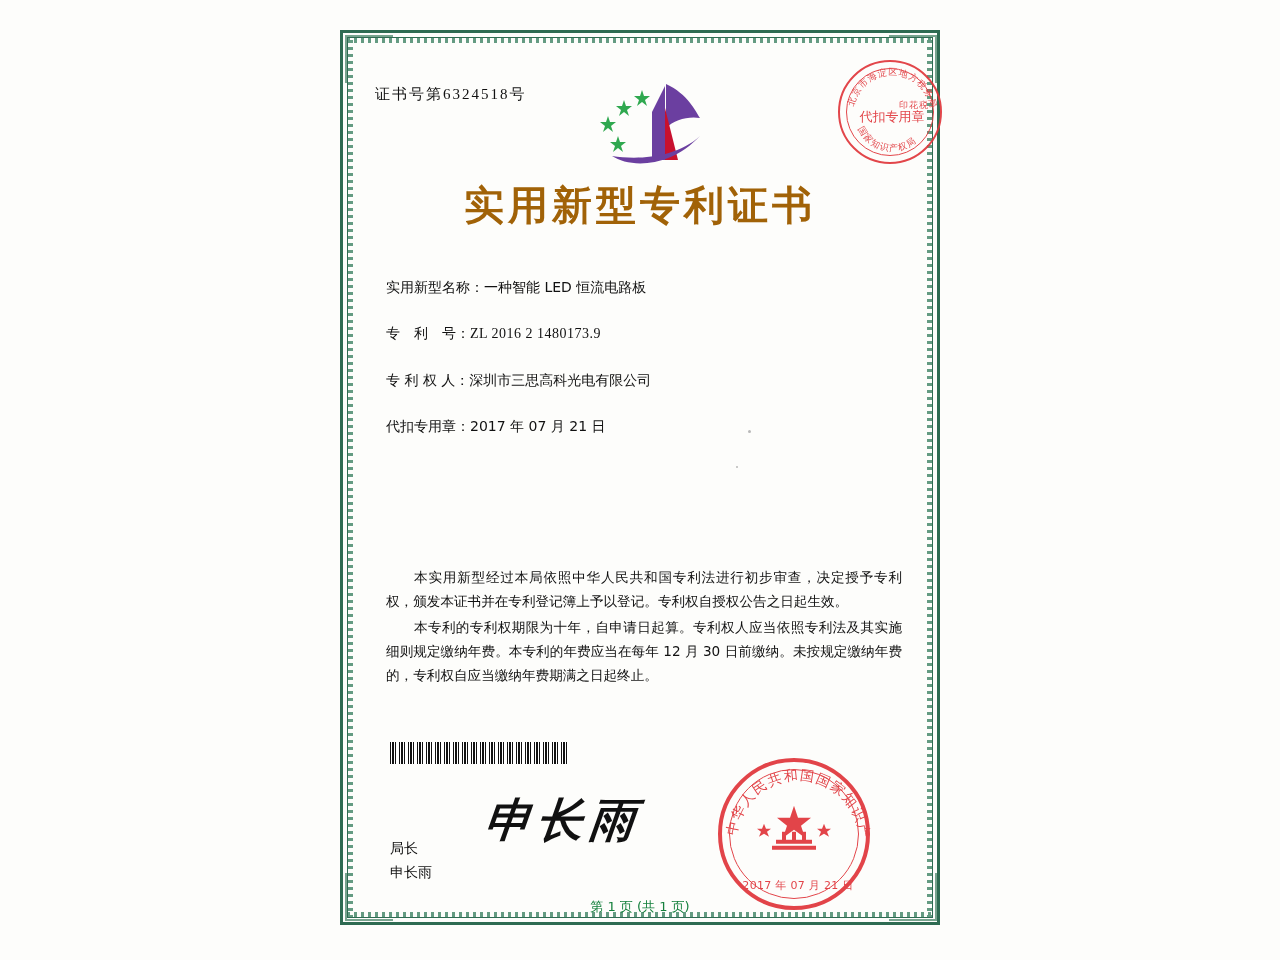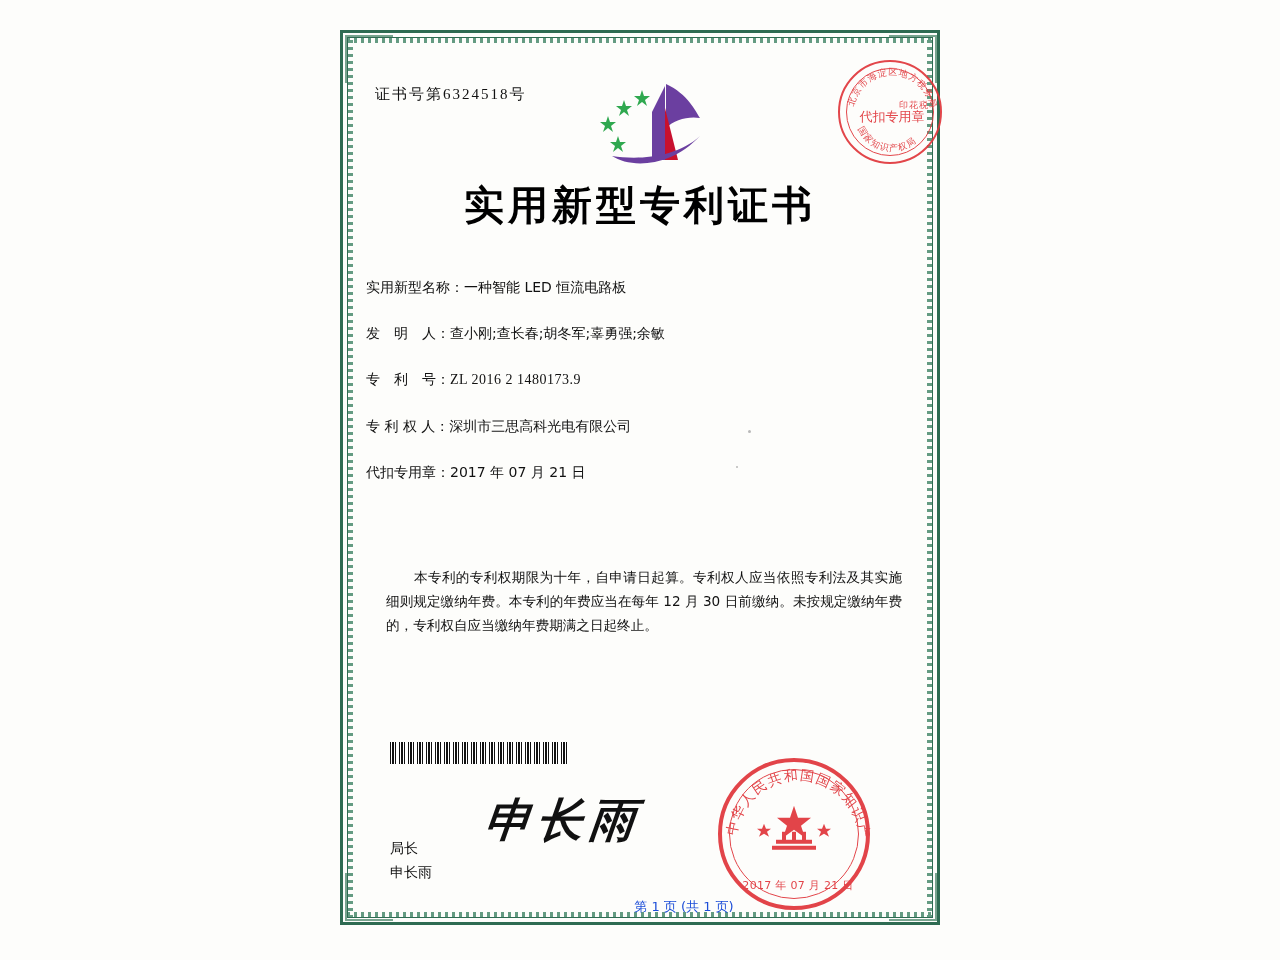--- a/index.html
+++ b/index.html
@@ -129,28 +129,28 @@
   
   .cert-title {
     position: absolute;
     left: 340px;
     top: 178px;
     width: 600px;
     text-align: center;
     font-size: 40px;
     font-weight: bold;
     letter-spacing: 4px;
-    color: #000000;
+    color: #a16207;
     font-family: "DejaVu Sans", sans-serif;
   }
 
   
   .fields {
     position: absolute;
-    left: 366px;
+    left: 386px;
     top: 278px;
     width: 520px;
   }
   .field-row {
     font-size: 14.5px;
     line-height: 18px;
     margin-bottom: 28px;
     color: #111;
     white-space: nowrap;
   }
@@ -271,22 +271,21 @@
 
   
   .page-footer {
     position: absolute;
     left: 340px;
     top: 898px;
     width: 600px;
     text-align: center;
     font-size: 13px;
     font-family: "DejaVu Sans", sans-serif;
-    color: #1d4ed8;
-    margin-left: 44px;
+    color: #15803d;
   }
 
   .speck { position: absolute; background: #b9b9b9; border-radius: 50%; }
 </style>
 </head>
 <body>
 
 <div class="page">
 
   <div class="border-outer"></div>
@@ -341,34 +340,32 @@
     </div>
   </div>
 
   <div class="cert-title">实用新型专利证书</div>
 
   <div class="fields">
     <div class="field-row">
       <span class="field-label">实用新型名称：</span><span class="field-value">一种智能 LED 恒流电路板</span>
     </div>
     <div class="field-row">
-      <span class="field-label">发　明　人：</span><span class="field-value">查小刚;查长春;胡冬军;辜勇强;余敏</span>
-    </div>
-    <div class="field-row">
       <span class="field-label">专　利　号：</span><span class="field-value mono">ZL 2016 2 1480173.9</span>
     </div>
     <div class="field-row">
       <span class="field-label">专 利 权 人：</span><span class="field-value">深圳市三思高科光电有限公司</span>
     </div>
     <div class="field-row">
       <span class="field-label">代扣专用章：</span><span class="field-value">2017 年 07 月 21 日</span>
     </div>
   </div>
 
   <div class="body-text">
+    <p>本实用新型经过本局依照中华人民共和国专利法进行初步审查，决定授予专利权，颁发本证书并在专利登记簿上予以登记。专利权自授权公告之日起生效。</p>
     <p>本专利的专利权期限为十年，自申请日起算。专利权人应当依照专利法及其实施细则规定缴纳年费。本专利的年费应当在每年 12 月 30 日前缴纳。未按规定缴纳年费的，专利权自应当缴纳年费期满之日起终止。</p>
   </div>
 
   <div class="barcode"></div>
 
   <div class="sig-label">
     <div>局长</div>
     <div>申长雨</div>
   </div>
   <div class="sig-hand">申长雨</div>

